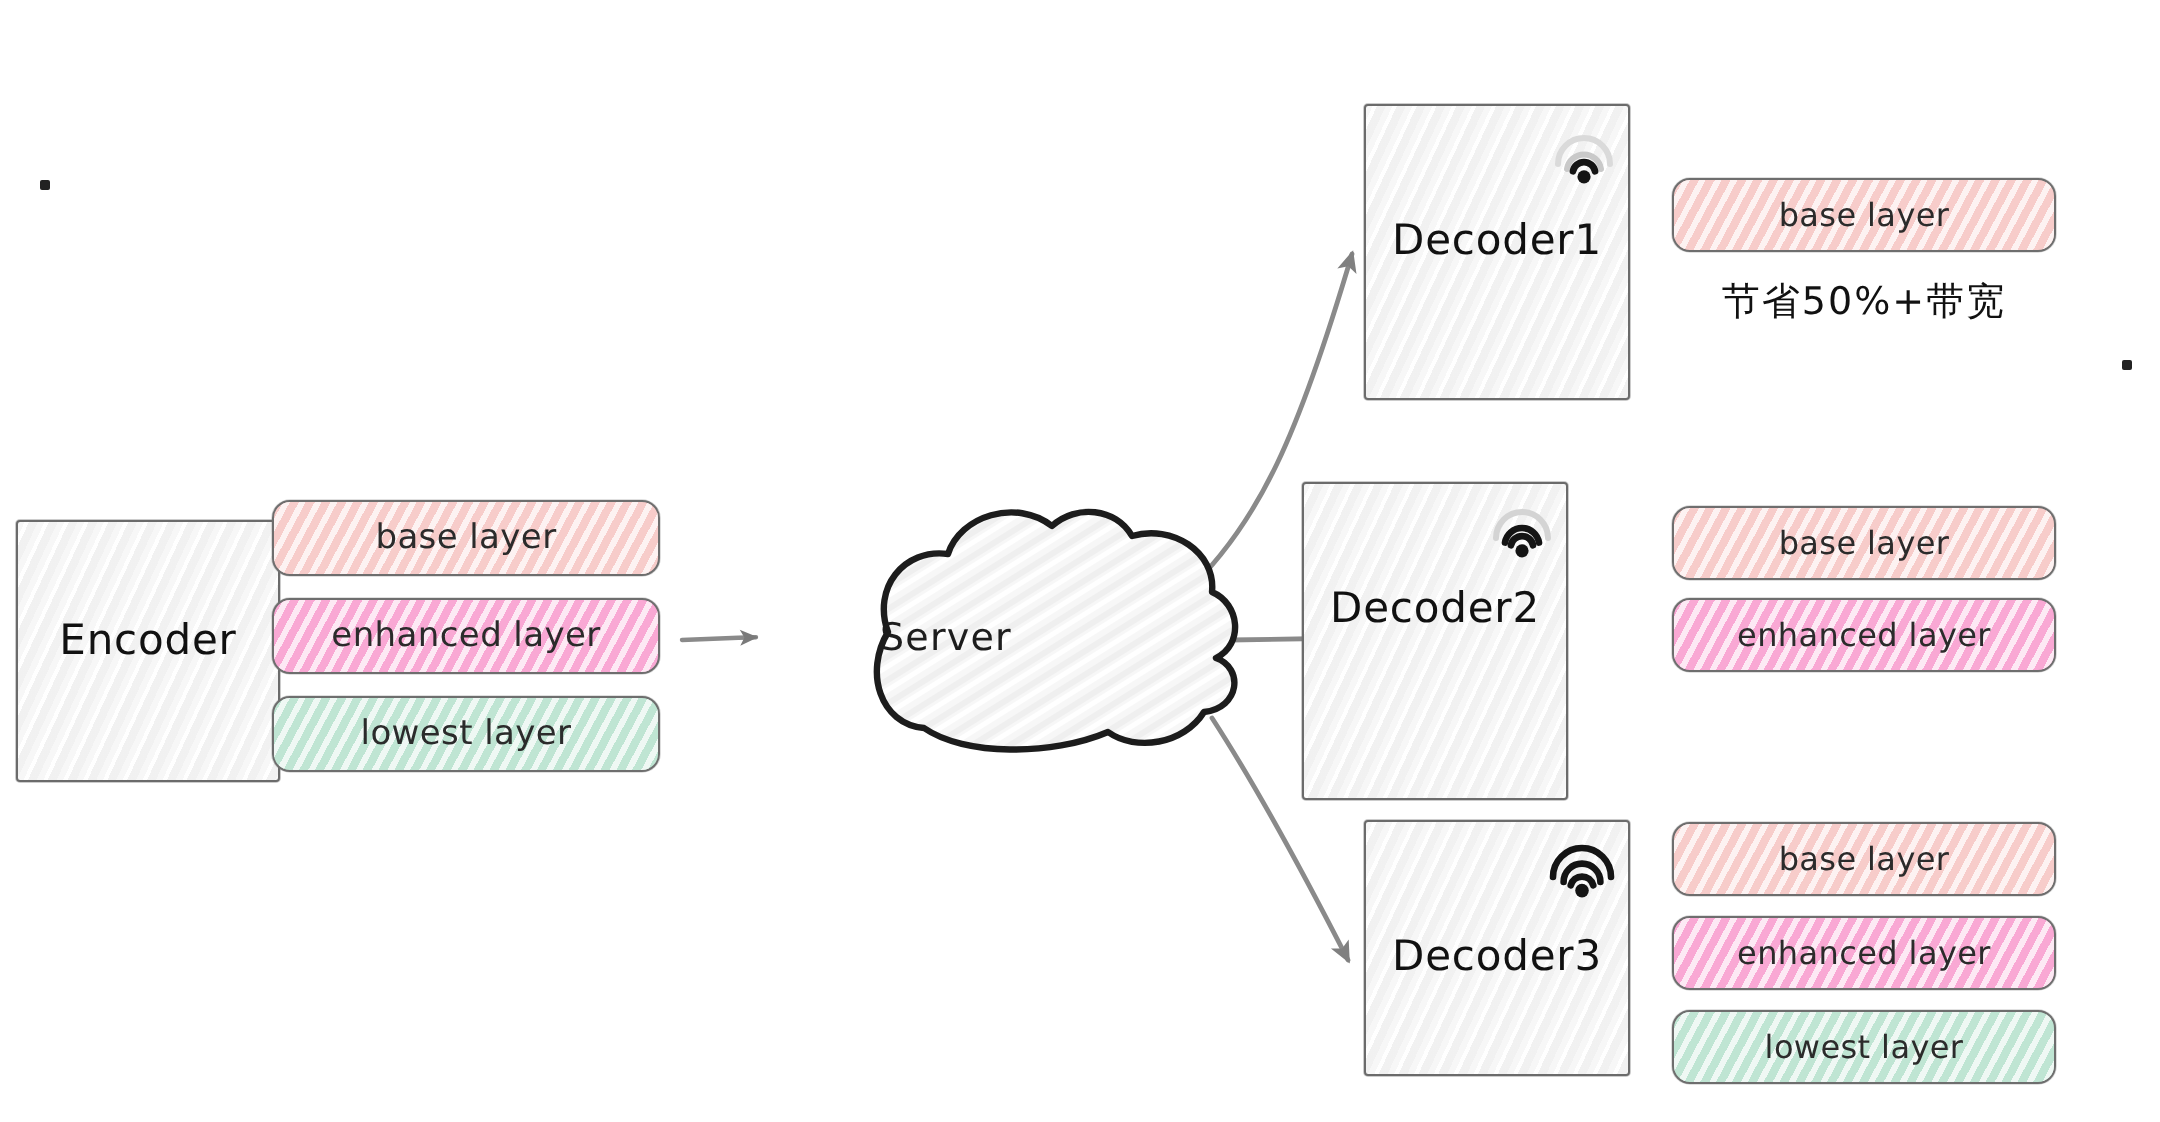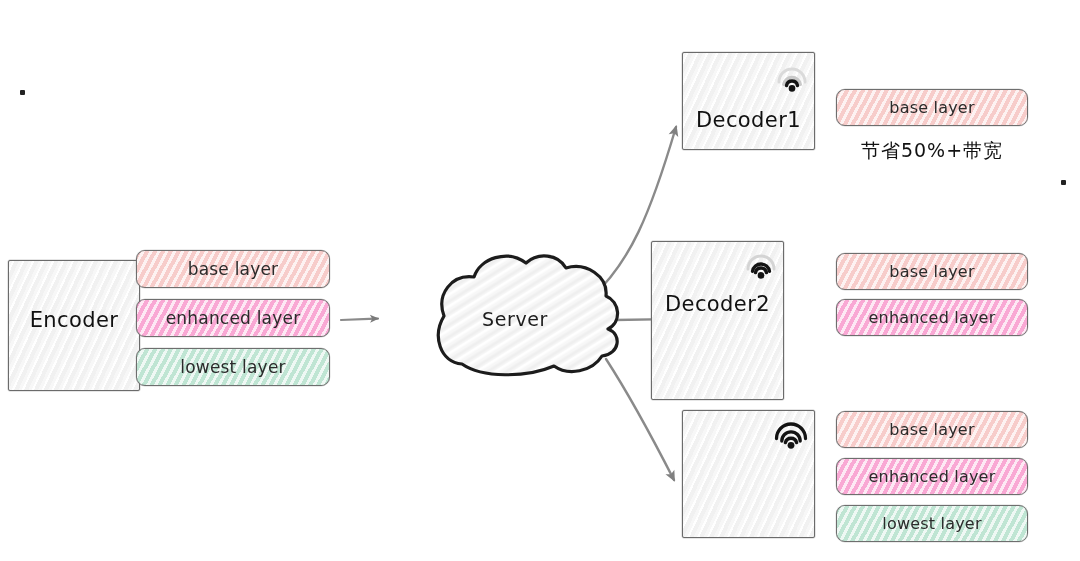--- a/index.html
+++ b/index.html
@@ -49,21 +49,21 @@
   
   .svclabel{
     position:absolute;text-align:center;color:#111;
     font-family:"DejaVu Sans",sans-serif;letter-spacing:1px;
   }
   .cnnote{
     position:absolute;text-align:center;color:#111;
     font-family:"DejaVu Sans",sans-serif;letter-spacing:1px;
   }
   .servertxt{
-    position:absolute;text-align:center;color:#1d1d1d;
+    position:absolute;color:#1d1d1d;
     font-family:"DejaVu Sans",sans-serif;letter-spacing:.6px;
   }
   .dot{position:absolute;width:5px;height:5px;background:#222;border-radius:1px;}
   svg{position:absolute;left:0;top:0;overflow:visible;}
   .wifi{position:absolute;}
 </style>
 </head>
 <body>
 
 <div id="stage">
@@ -127,21 +127,21 @@
              C152,2 172,4 180,18
              C200,12 222,26 220,46
              C234,52 236,72 222,79
              C236,84 234,104 216,106
              C206,122 182,126 168,116
              C140,128 96,128 76,114
              C54,112 46,86 58,66 Z" fill="url(#hatch)" stroke="#1c1c1c" stroke-width="3.2" stroke-linejoin="round" stroke-linecap="round"></path>
   </svg>
   <div class="servertxt" style="left:440px;top:308px;width:150px;font-size:19px;">Server</div>
 
-  <div class="node boxy" style="left:682px;top:52px;width:133px;height:98px;">
+  <div class="node boxy" style="left:682px;top:52px;width:133px;height:148px;">
     <div class="boxlabel" style="top:55px;font-size:21px;">Decoder1</div>
     <svg class="wifi" width="34" height="28" style="left:92px;top:10px;">
       <path d="M4,19 A13,13 0 0 1 30,19" fill="none" stroke="#dadada" stroke-width="3" stroke-linecap="round"></path>
       <path d="M8.5,21.5 A8.6,8.6 0 0 1 25.5,21.5" fill="none" stroke="#c9c9c9" stroke-width="3" stroke-linecap="round"></path>
       <path d="M11.5,22.6 A5.6,5.6 0 0 1 22.5,22.6" fill="none" stroke="#141414" stroke-width="3.4" stroke-linecap="round"></path>
       <circle cx="17" cy="25.4" r="3.3" fill="#141414"></circle>
     </svg>
   </div>
   <div class="pill pink" style="left:836px;top:89px;width:192px;height:37px;font-size:16px;">
     <span class="ptxt">base layer</span>
@@ -158,20 +158,21 @@
     </svg>
   </div>
   <div class="pill pink" style="left:836px;top:253px;width:192px;height:37px;font-size:16px;">
     <span class="ptxt">base layer</span>
   </div>
   <div class="pill blue" style="left:836px;top:299px;width:192px;height:37px;font-size:16px;">
     <span class="ptxt">enhanced layer</span>
   </div>
 
   <div class="node boxy" style="left:682px;top:410px;width:133px;height:128px;">
+    <div class="boxlabel" style="top:55px;font-size:21px;">Decoder3</div>
     <svg class="wifi" width="36" height="30" style="left:90px;top:8px;">
       <path d="M3.5,19.5 A14,14 0 0 1 32.5,19.5" fill="none" stroke="#141414" stroke-width="3.3" stroke-linecap="round"></path>
       <path d="M8.8,22 A9.2,9.2 0 0 1 27.2,22" fill="none" stroke="#141414" stroke-width="3.3" stroke-linecap="round"></path>
       <path d="M12.4,23.6 A5.8,5.8 0 0 1 23.6,23.6" fill="none" stroke="#141414" stroke-width="3.4" stroke-linecap="round"></path>
       <circle cx="18" cy="26.3" r="3.4" fill="#141414"></circle>
     </svg>
   </div>
   <div class="pill pink" style="left:836px;top:411px;width:192px;height:37px;font-size:16px;">
     <span class="ptxt">base layer</span>
   </div>

